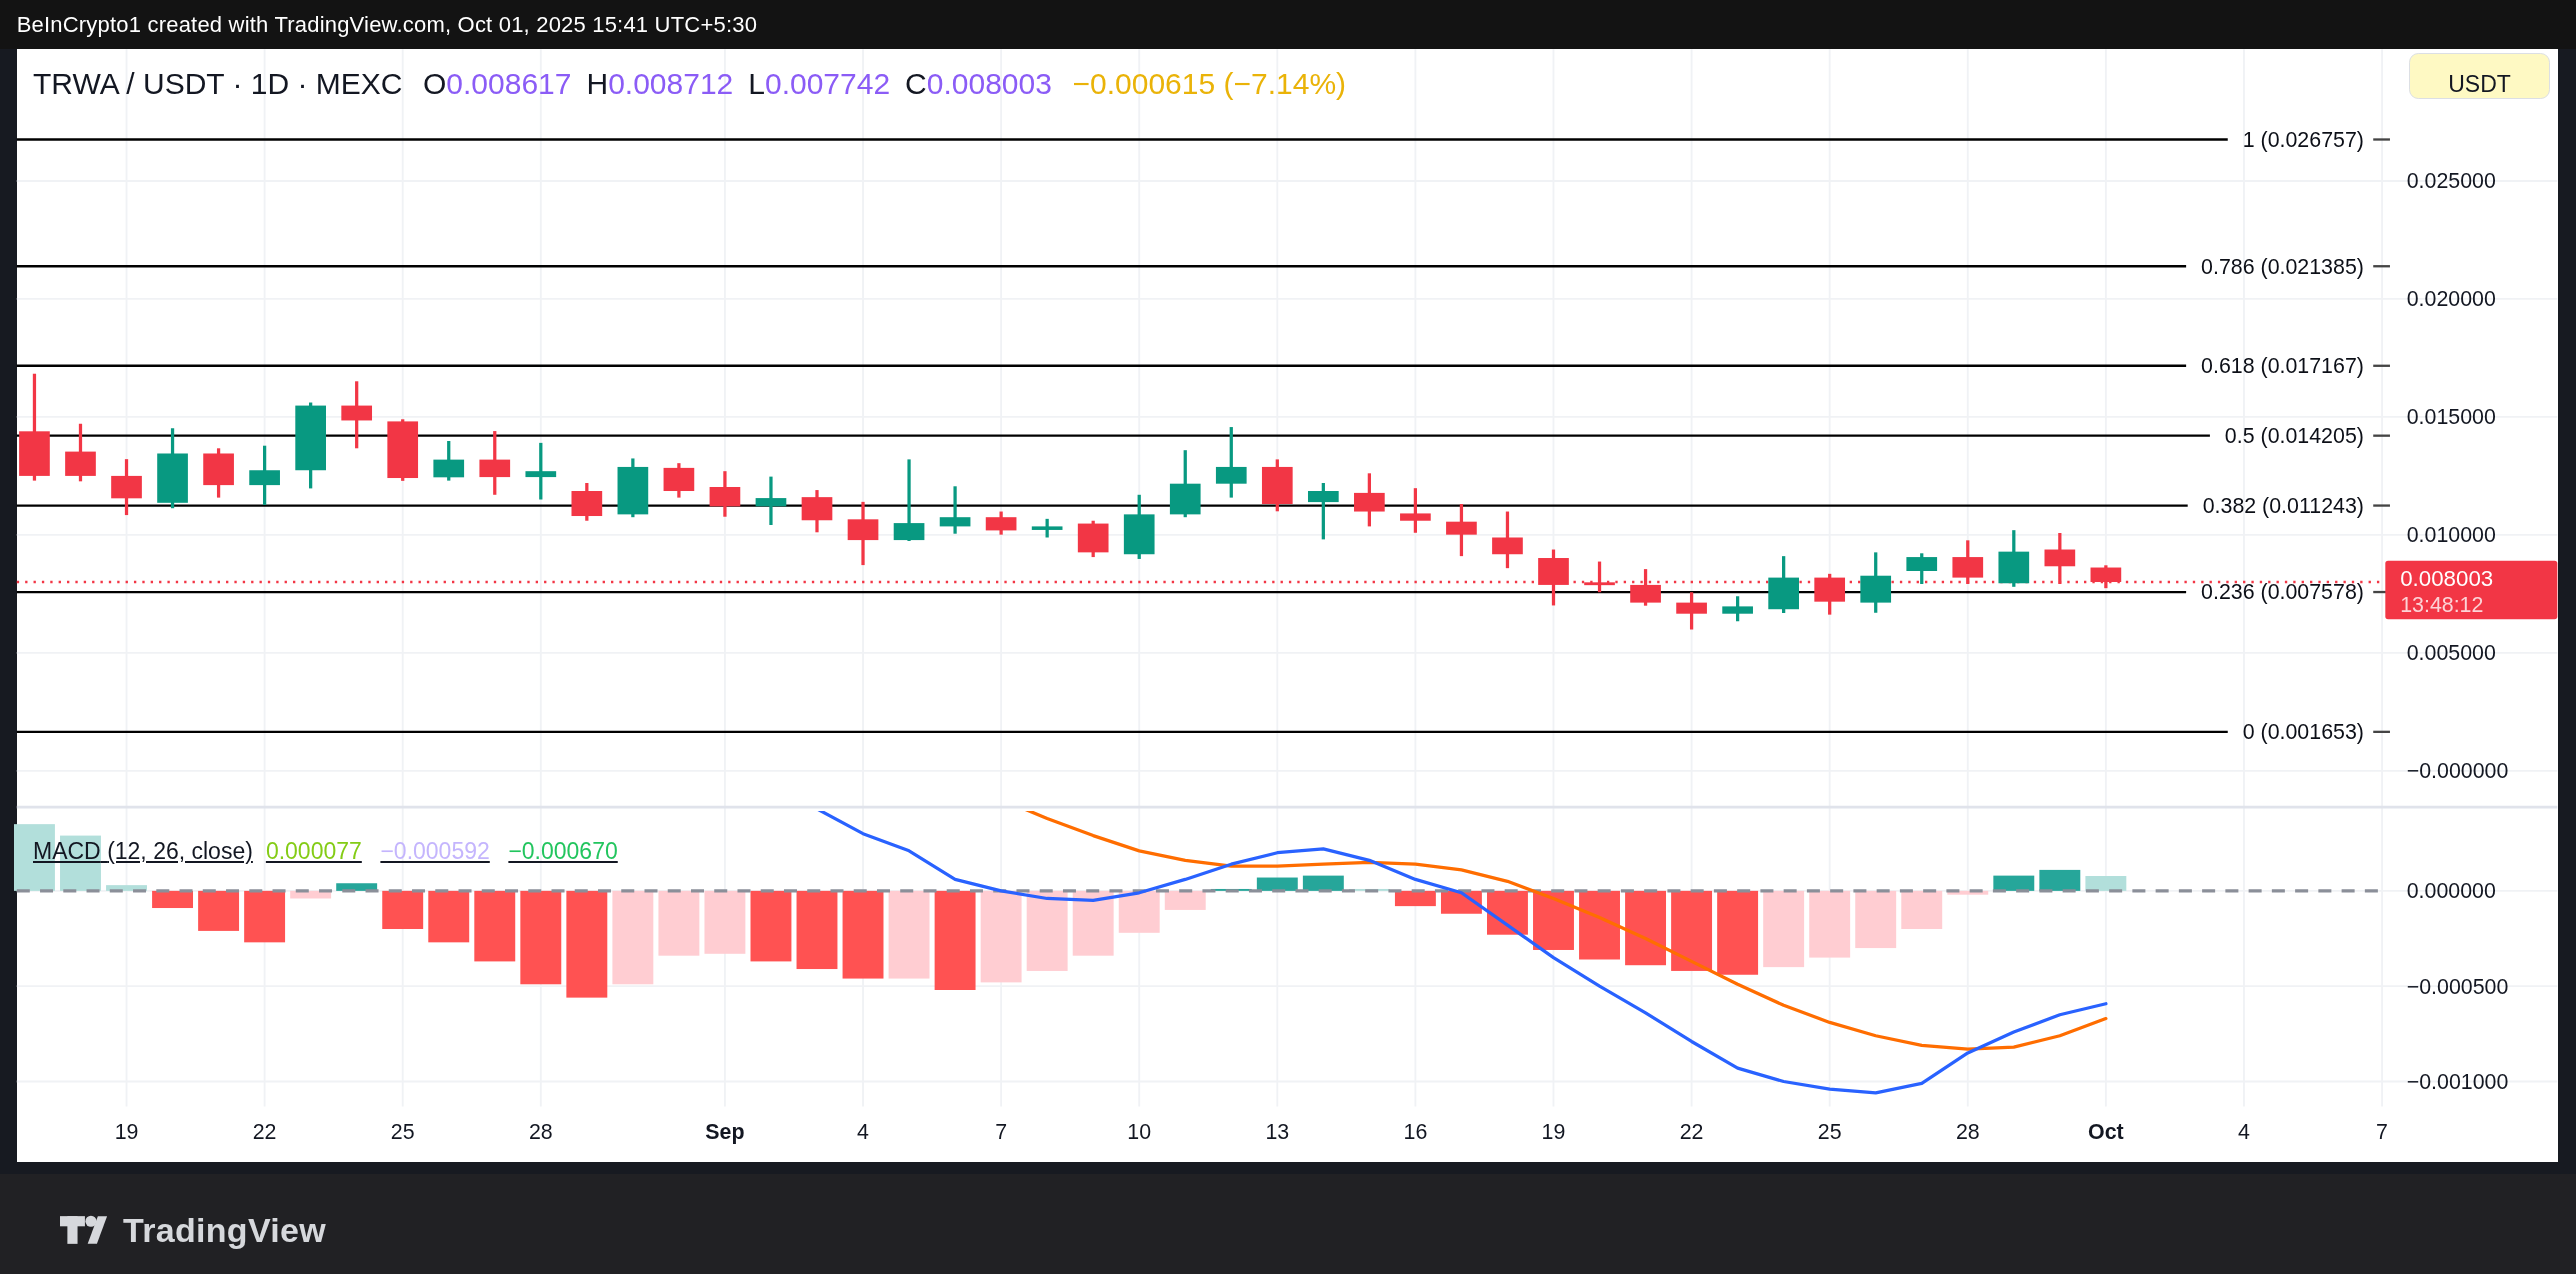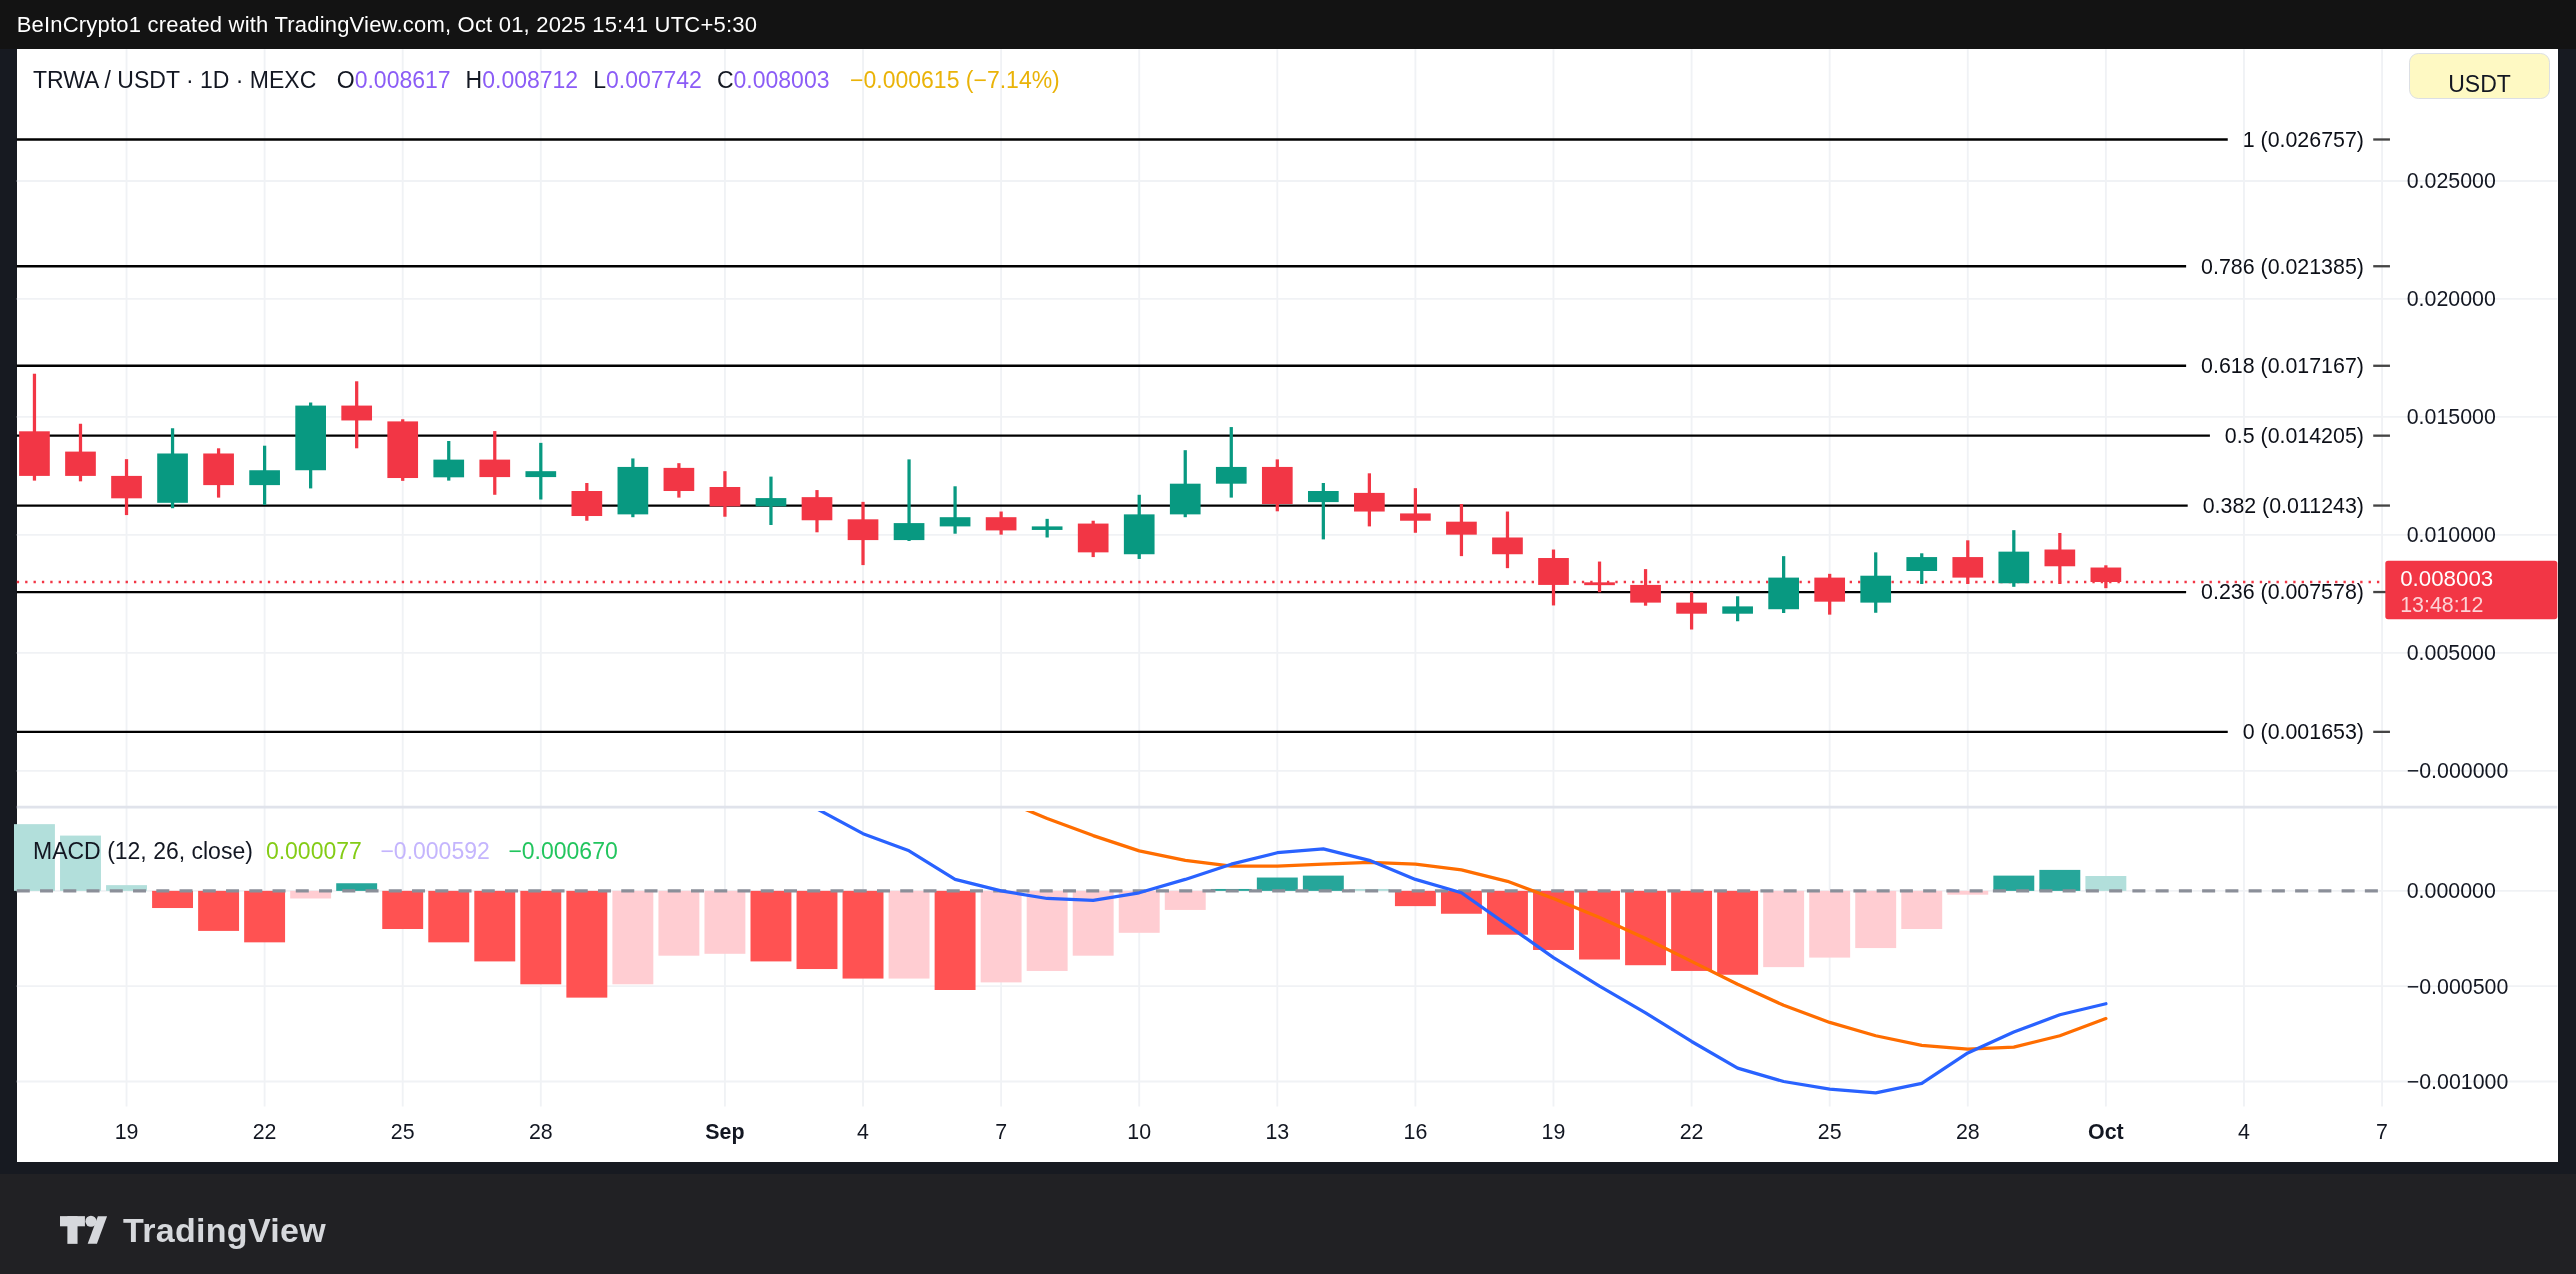--- a/index.html
+++ b/index.html
@@ -12,30 +12,30 @@
   .topbar{
     position:absolute;left:0;top:0;width:2576px;height:49px;background:#131313;
     color:#ffffff;font-size:22px;display:flex;align-items:center;z-index:3;
   }
   .topbar span{margin-left:16.7px;letter-spacing:0.2px;}
   .panel{
     position:absolute;left:16.7px;top:49px;width:2541px;height:1113px;background:#ffffff;z-index:0;
   }
   svg.chart{position:absolute;left:0;top:0;z-index:1;}
   .legend{
-    position:absolute;left:33px;top:67px;z-index:2;font-size:23px;color:#131722;
+    position:absolute;left:33px;top:67px;z-index:2;font-size:30px;color:#131722;
     display:flex;align-items:baseline;white-space:pre;
   }
   .legend .sym{margin-right:20.5px;}
   .legend .pair{margin-right:15px;}
   .legend .val{color:#8b5cf6;}
   .legend .chg{color:#eab308;margin-left:5.6px;}
   .macd-legend{
     position:absolute;left:33px;top:838px;z-index:2;font-size:23px;color:#131722;
-    display:flex;align-items:baseline;white-space:pre;
+    display:flex;align-items:baseline;white-space:pre;text-decoration:underline;
   }
   .macd-legend .t{margin-right:13px;}
   .macd-legend .v1{color:#84cc16;margin-right:18.6px;}
   .macd-legend .v2{color:#c4b5fd;margin-right:18.6px;}
   .macd-legend .v3{color:#22c55e;}
   .usdt-btn{
     position:absolute;left:2409px;top:53px;width:141px;height:46px;z-index:2;
     background:#fef9c3;border:1.9px solid #dcdfe4;border-radius:9.3px;box-sizing:border-box;
     color:#131722;font-size:23px;display:flex;align-items:flex-end;justify-content:center;
     cursor:pointer;

